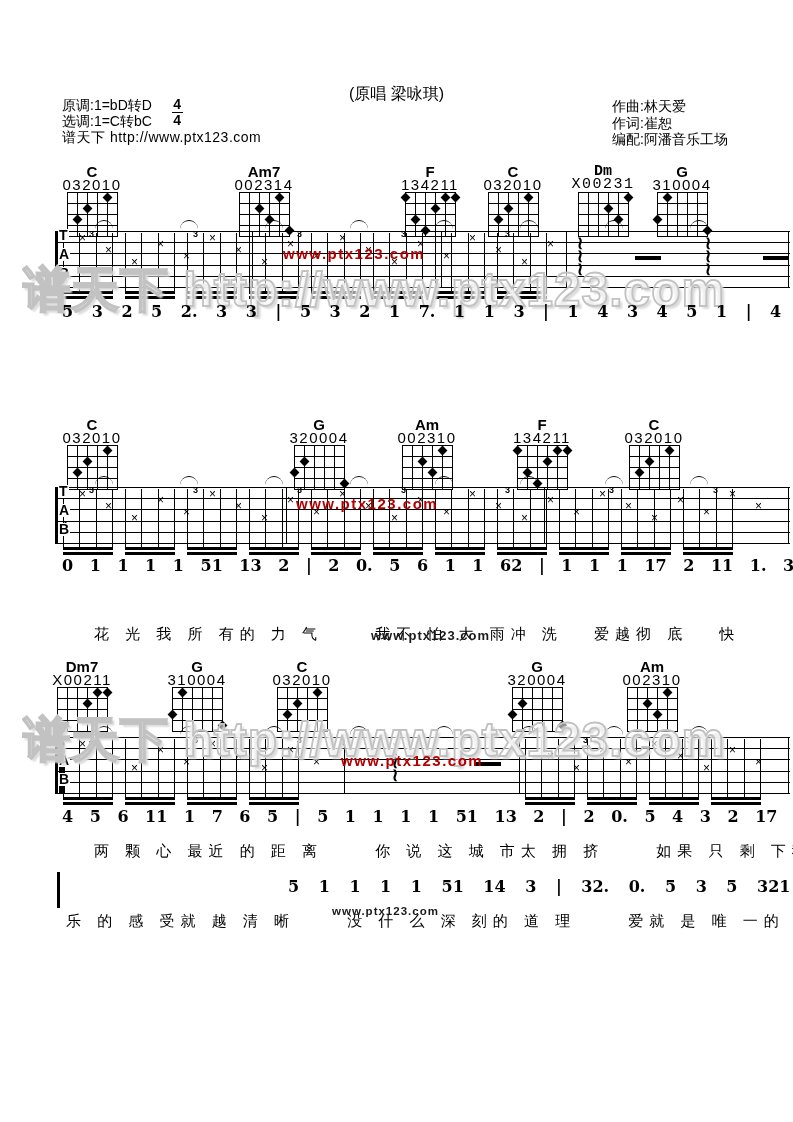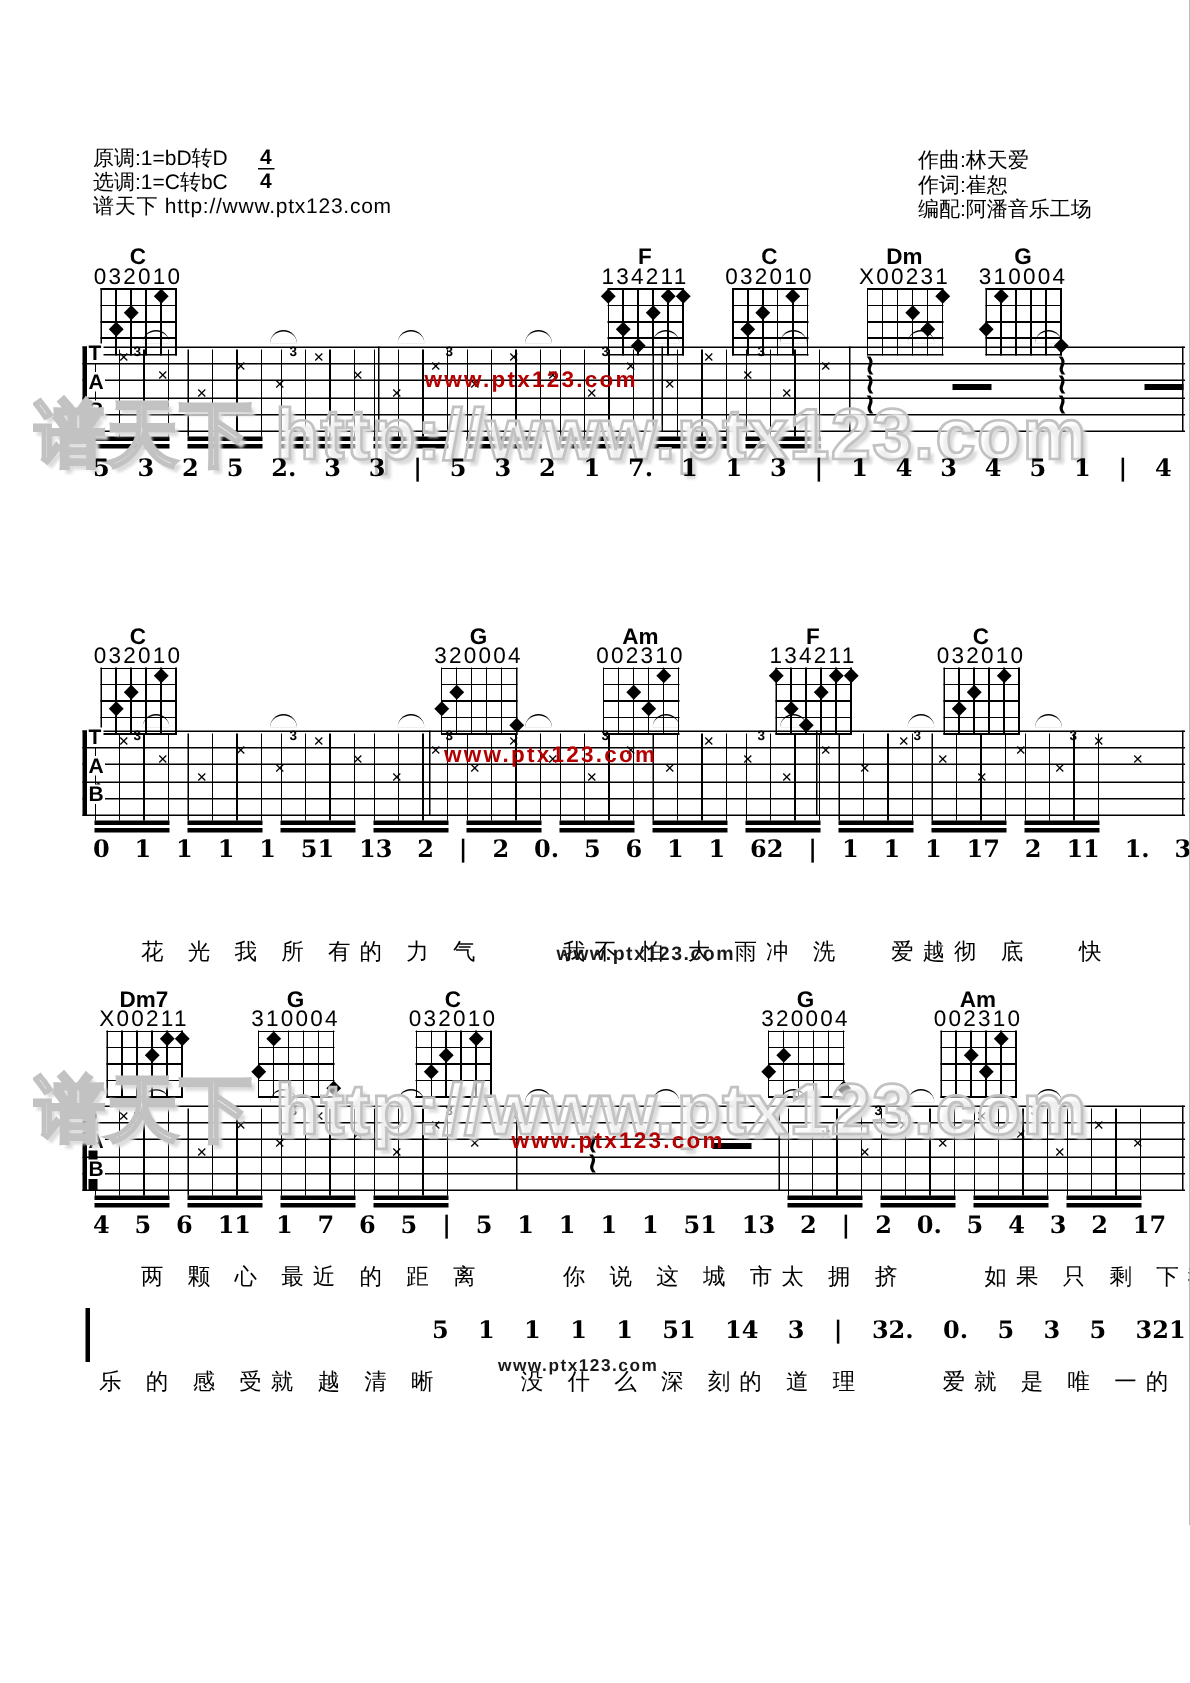--- a/index.html
+++ b/index.html
@@ -51,20 +51,21 @@
   .bigwm{left:22px;width:766px;font-size:48px;font-weight:bold;white-space:nowrap;overflow:hidden;
      color:rgba(255,255,255,0.55);-webkit-text-stroke:1.8px #c2c2c2;text-shadow:3px 3px 2px #dcdcdc;z-index:5;letter-spacing:1px;}
   .redwm{font-size:15px;font-weight:bold;color:#b40000;letter-spacing:1.5px;z-index:6;white-space:nowrap;}
   .darkwm{font-weight:bold;color:#1a1a1a;z-index:8;white-space:nowrap;}
 </style>
 </head>
 <body>
 
 <div class="page">
 
+  <div class="abs subtitle">(原唱 梁咏琪)</div>
 
   <div class="abs meta-left">
     <div class="keys">
       <div>原调:1=bD转D</div>
       <div>选调:1=C转bC</div>
     </div>
     <div class="timesig">
       <span>4</span>
       <span class="bar"></span>
       <span>4</span>
@@ -84,20 +85,30 @@
   <div class="abs chord-row" style="top:164px">
       <div class="chord" style="left: 60px;">
         <div class="cname">C</div>
         <div class="cfing">032010</div>
         <div class="cgrid">
           <div class="cdot" style="left: 7px; top: 24px;"></div>
           <div class="cdot" style="left: 17px; top: 13px;"></div>
           <div class="cdot" style="left: 37px; top: 2px;"></div>
         </div>
       </div>
+      <div class="chord" style="left: 232px;">
+        <div class="cname">Am7</div>
+        <div class="cfing">002314</div>
+        <div class="cgrid">
+          <div class="cdot" style="left: 17px; top: 13px;"></div>
+          <div class="cdot" style="left: 27px; top: 24px;"></div>
+          <div class="cdot" style="left: 37px; top: 2px;"></div>
+          <div class="cdot" style="left: 47px; top: 35px;"></div>
+        </div>
+      </div>
       <div class="chord" style="left: 398px;">
         <div class="cname">F</div>
         <div class="cfing">134211</div>
         <div class="cgrid">
           <div class="cdot" style="left: -3px; top: 2px;"></div>
           <div class="cdot" style="left: 7px; top: 24px;"></div>
           <div class="cdot" style="left: 17px; top: 35px;"></div>
           <div class="cdot" style="left: 27px; top: 13px;"></div>
           <div class="cdot" style="left: 37px; top: 2px;"></div>
           <div class="cdot" style="left: 47px; top: 2px;"></div>
@@ -105,21 +116,21 @@
       </div>
       <div class="chord" style="left: 481px;">
         <div class="cname">C</div>
         <div class="cfing">032010</div>
         <div class="cgrid">
           <div class="cdot" style="left: 7px; top: 24px;"></div>
           <div class="cdot" style="left: 17px; top: 13px;"></div>
           <div class="cdot" style="left: 37px; top: 2px;"></div>
         </div>
       </div>
-      <div class="chord" style="left: 571px;">
+      <div class="chord" style="left: 571px; font-family: Liberation Mono, monospace;">
         <div class="cname">Dm</div>
         <div class="cfing">X00231</div>
         <div class="cgrid">
           <div class="cdot" style="left: 27px; top: 13px;"></div>
           <div class="cdot" style="left: 37px; top: 24px;"></div>
           <div class="cdot" style="left: 47px; top: 2px;"></div>
         </div>
       </div>
       <div class="chord" style="left: 650px;">
         <div class="cname">G</div>
@@ -175,21 +186,21 @@
         <div class="cname">C</div>
         <div class="cfing">032010</div>
         <div class="cgrid">
           <div class="cdot" style="left: 7px; top: 24px;"></div>
           <div class="cdot" style="left: 17px; top: 13px;"></div>
           <div class="cdot" style="left: 37px; top: 2px;"></div>
         </div>
       </div>
     </div>
   <div class="abs chord-row" style="top:659px">
-      <div class="chord" style="left: 64px; text-align: center;">
+      <div class="chord" style="left: 50px; text-align: center;">
         <div class="cname">Dm7</div>
         <div class="cfing">X00211</div>
         <div class="cgrid">
           <div class="cdot" style="left: 27px; top: 13px;"></div>
           <div class="cdot" style="left: 37px; top: 2px;"></div>
           <div class="cdot" style="left: 47px; top: 2px;"></div>
         </div>
       </div>
       <div class="chord" style="left: 165px;">
         <div class="cname">G</div>

